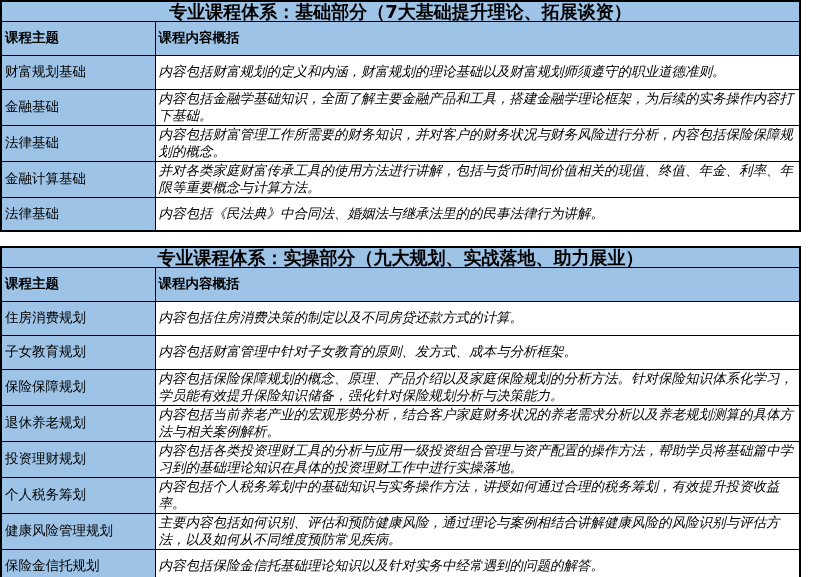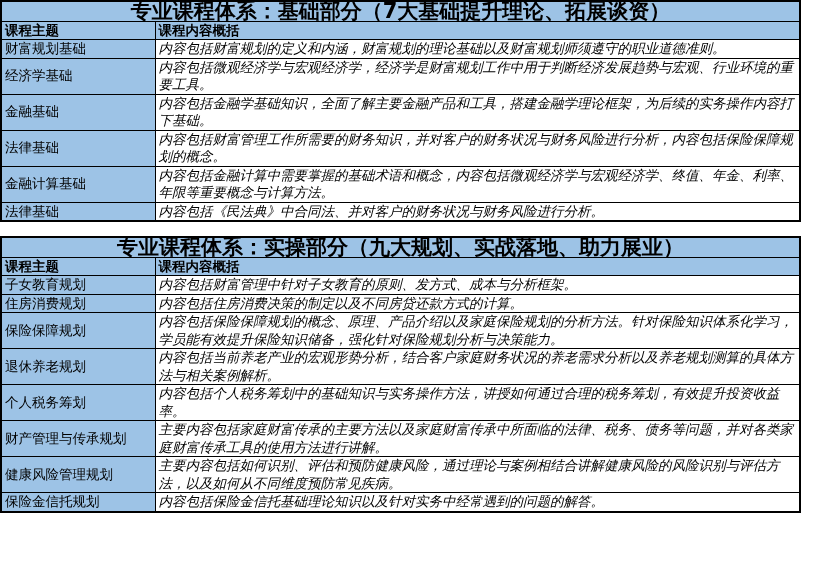--- a/index.html
+++ b/index.html
@@ -31,36 +31,36 @@
     font-size:13.5px;
     line-height:17.5px;
     vertical-align:middle;
     overflow:hidden;
     word-break:break-all;
   }
   td.title-cell{
     background:var(--header-bg);
     text-align:center;
     font-weight:bold;
-    font-size:21px;
+    font-size:18px;
     height:20px;
   }
   td.col-header{
     background:var(--header-bg);
     font-weight:bold;
   }
   td.topic{
     background:var(--header-bg);
     font-weight:normal;
   }
   td.summary{
     background:var(--page-bg);
     font-style:italic;
   }
-  tr.h1{height:18px;}
+  tr.h1{height:34px;}
   tr.h2{height:36px;}
   .gap{height:14px;width:815px;}
 </style>
 </head>
 <body>
 
 <div class="sheet">
 
   <table class="course-table">
     <colgroup>
@@ -73,80 +73,76 @@
     </tr>
     <tr class="h1">
       <td class="col-header">课程主题</td>
       <td class="col-header">课程内容概括</td>
     </tr>
     <tr class="h1">
       <td class="topic">财富规划基础</td>
       <td class="summary">内容包括财富规划的定义和内涵，财富规划的理论基础以及财富规划师须遵守的职业道德准则。</td>
     </tr>
     <tr class="h2">
-      <td class="topic">经济学基础</td>
-      <td class="summary">内容包括微观经济学与宏观经济学，经济学是财富规划工作中用于判断经济发展趋势与宏观、行业环境的重要工具。</td>
-    </tr>
-    <tr class="h2">
       <td class="topic">金融基础</td>
       <td class="summary">内容包括金融学基础知识，全面了解主要金融产品和工具，搭建金融学理论框架，为后续的实务操作内容打下基础。</td>
     </tr>
     <tr class="h2">
       <td class="topic">法律基础</td>
       <td class="summary">内容包括财富管理工作所需要的财务知识，并对客户的财务状况与财务风险进行分析，内容包括保险保障规划的概念。</td>
     </tr>
     <tr class="h2">
       <td class="topic">金融计算基础</td>
-      <td class="summary">内容包括金融计算中需要掌握的基础术语和概念，内容包括微观经济学与宏观经济学、终值、年金、利率、年限等重要概念与计算方法。</td>
+      <td class="summary">并对各类家庭财富传承工具的使用方法进行讲解，包括与货币时间价值相关的现值、终值、年金、利率、年限等重要概念与计算方法。</td>
     </tr>
     <tr class="h1">
       <td class="topic">法律基础</td>
-      <td class="summary">内容包括《民法典》中合同法、并对客户的财务状况与财务风险进行分析。</td>
+      <td class="summary">内容包括《民法典》中合同法、婚姻法与继承法里的的民事法律行为讲解。</td>
     </tr>
     </tbody>
   </table>
 
   <div class="gap"></div>
 
   <table class="course-table">
     <colgroup>
         <col class="c1">
         <col class="c2">
       </colgroup>
     <tbody>
     <tr>
       <td colspan="2" class="title-cell">专业课程体系：实操部分（九大规划、实战落地、助力展业）</td>
     </tr>
     <tr class="h1">
       <td class="col-header">课程主题</td>
       <td class="col-header">课程内容概括</td>
     </tr>
     <tr class="h1">
+      <td class="topic">住房消费规划</td>
+      <td class="summary">内容包括住房消费决策的制定以及不同房贷还款方式的计算。</td>
+    </tr>
+    <tr class="h1">
       <td class="topic">子女教育规划</td>
       <td class="summary">内容包括财富管理中针对子女教育的原则、发方式、成本与分析框架。</td>
-    </tr>
-    <tr class="h1">
-      <td class="topic">住房消费规划</td>
-      <td class="summary">内容包括住房消费决策的制定以及不同房贷还款方式的计算。</td>
     </tr>
     <tr class="h2">
       <td class="topic">保险保障规划</td>
       <td class="summary">内容包括保险保障规划的概念、原理、产品介绍以及家庭保险规划的分析方法。针对保险知识体系化学习，学员能有效提升保险知识储备，强化针对保险规划分析与决策能力。</td>
     </tr>
     <tr class="h2">
       <td class="topic">退休养老规划</td>
       <td class="summary">内容包括当前养老产业的宏观形势分析，结合客户家庭财务状况的养老需求分析以及养老规划测算的具体方法与相关案例解析。</td>
     </tr>
     <tr class="h2">
+      <td class="topic">投资理财规划</td>
+      <td class="summary">内容包括各类投资理财工具的分析与应用一级投资组合管理与资产配置的操作方法，帮助学员将基础篇中学习到的基础理论知识在具体的投资理财工作中进行实操落地。</td>
+    </tr>
+    <tr class="h2">
       <td class="topic">个人税务筹划</td>
       <td class="summary">内容包括个人税务筹划中的基础知识与实务操作方法，讲授如何通过合理的税务筹划，有效提升投资收益率。</td>
-    </tr>
-    <tr class="h2">
-      <td class="topic">财产管理与传承规划</td>
-      <td class="summary">主要内容包括家庭财富传承的主要方法以及家庭财富传承中所面临的法律、税务、债务等问题，并对各类家庭财富传承工具的使用方法进行讲解。</td>
     </tr>
     <tr class="h2">
       <td class="topic">健康风险管理规划</td>
       <td class="summary">主要内容包括如何识别、评估和预防健康风险，通过理论与案例相结合讲解健康风险的风险识别与评估方法，以及如何从不同维度预防常见疾病。</td>
     </tr>
     <tr class="h1">
       <td class="topic">保险金信托规划</td>
       <td class="summary">内容包括保险金信托基础理论知识以及针对实务中经常遇到的问题的解答。</td>
     </tr>
     </tbody>

